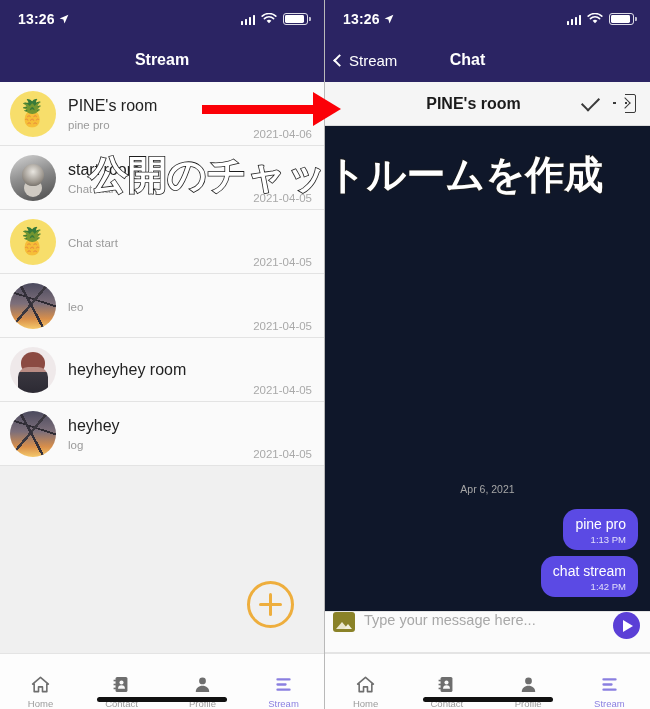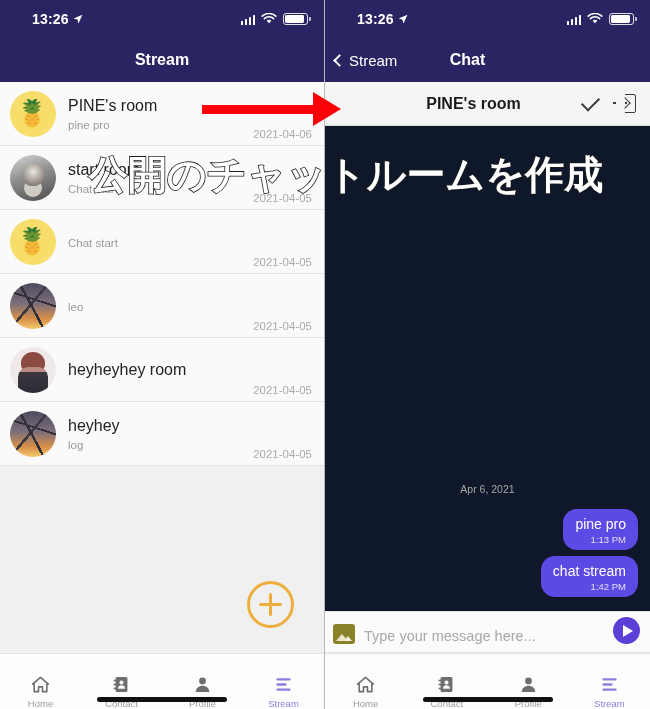--- a/index.html
+++ b/index.html
@@ -10,21 +10,21 @@
 
   .phone { position:relative; width:325px; height:709px; overflow:hidden;
            background:#f0f0f0; display:flex; flex-direction:column; }
   .phone.left  { border-right:1px solid #b9b9b9; }
 
   
   .statusbar { height:38px; background:#2b2463; flex:0 0 38px;
                display:flex; align-items:center; justify-content:space-between;
                padding:0 16px 0 18px; color:#fff; }
   .sb-time { font-size:14px; font-weight:600; letter-spacing:.2px;
-             display:flex; align-items:center; gap:4px;margin-left:14px; }
+             display:flex; align-items:center; gap:4px; }
   .loc-arrow { display:inline-block; width:10px; height:10px; }
   .sb-right { display:flex; align-items:center; gap:6px; }
   .sig { display:flex; align-items:flex-end; gap:1.5px; height:11px; }
   .sig i { display:block; width:2.5px; background:#fff; border-radius:.5px; }
   .sig i:nth-child(1){height:4px;} .sig i:nth-child(2){height:6px;}
   .sig i:nth-child(3){height:8px;} .sig i:nth-child(4){height:10px;}
   .batt { width:25px; height:12px; border:1.4px solid rgba(255,255,255,.85);
           border-radius:3px; position:relative; }
   .batt::after{ content:""; position:absolute; right:-3.5px; top:3.3px;
                 width:2px; height:4px; background:rgba(255,255,255,.7);
@@ -133,21 +133,21 @@
               margin-bottom:14px; }
   .bubble-row { display:flex; justify-content:flex-end; margin-bottom:6px; }
   .bubble { background:#5b4ae4; color:#fff; border-radius:14px;
             padding:7px 12px 5px 12px; max-width:72%; }
   .bub-text { font-size:14px; line-height:17px; white-space:nowrap; }
   .bub-time { font-size:9.5px; text-align:right; margin-top:1px;
               color:#e2dffa; }
 
   .composer { flex:0 0 42px; height:42px; background:#fbfbfb;
               border-top:1px solid #e4e4e4; border-bottom:1px solid #e4e4e4;
-              display:flex; align-items:flex-end; padding:0 10px 8px 8px; gap:9px; }
+              display:flex; align-items:flex-start; padding:0 10px 0 8px; gap:9px; }
   .img-btn { width:22px; height:20px; background:#8a8228; border-radius:3px;
              position:relative; overflow:hidden; flex:0 0 22px; }
   .img-btn::before{ content:""; position:absolute; left:3px; bottom:3px;
                     width:0; height:0; border-left:6px solid transparent;
                     border-right:6px solid transparent;
                     border-bottom:7px solid #e9e6cc; }
   .img-btn::after{ content:""; position:absolute; right:3px; bottom:3px;
                    width:0; height:0; border-left:4px solid transparent;
                    border-right:4px solid transparent;
                    border-bottom:5px solid #f2f0dc; }

